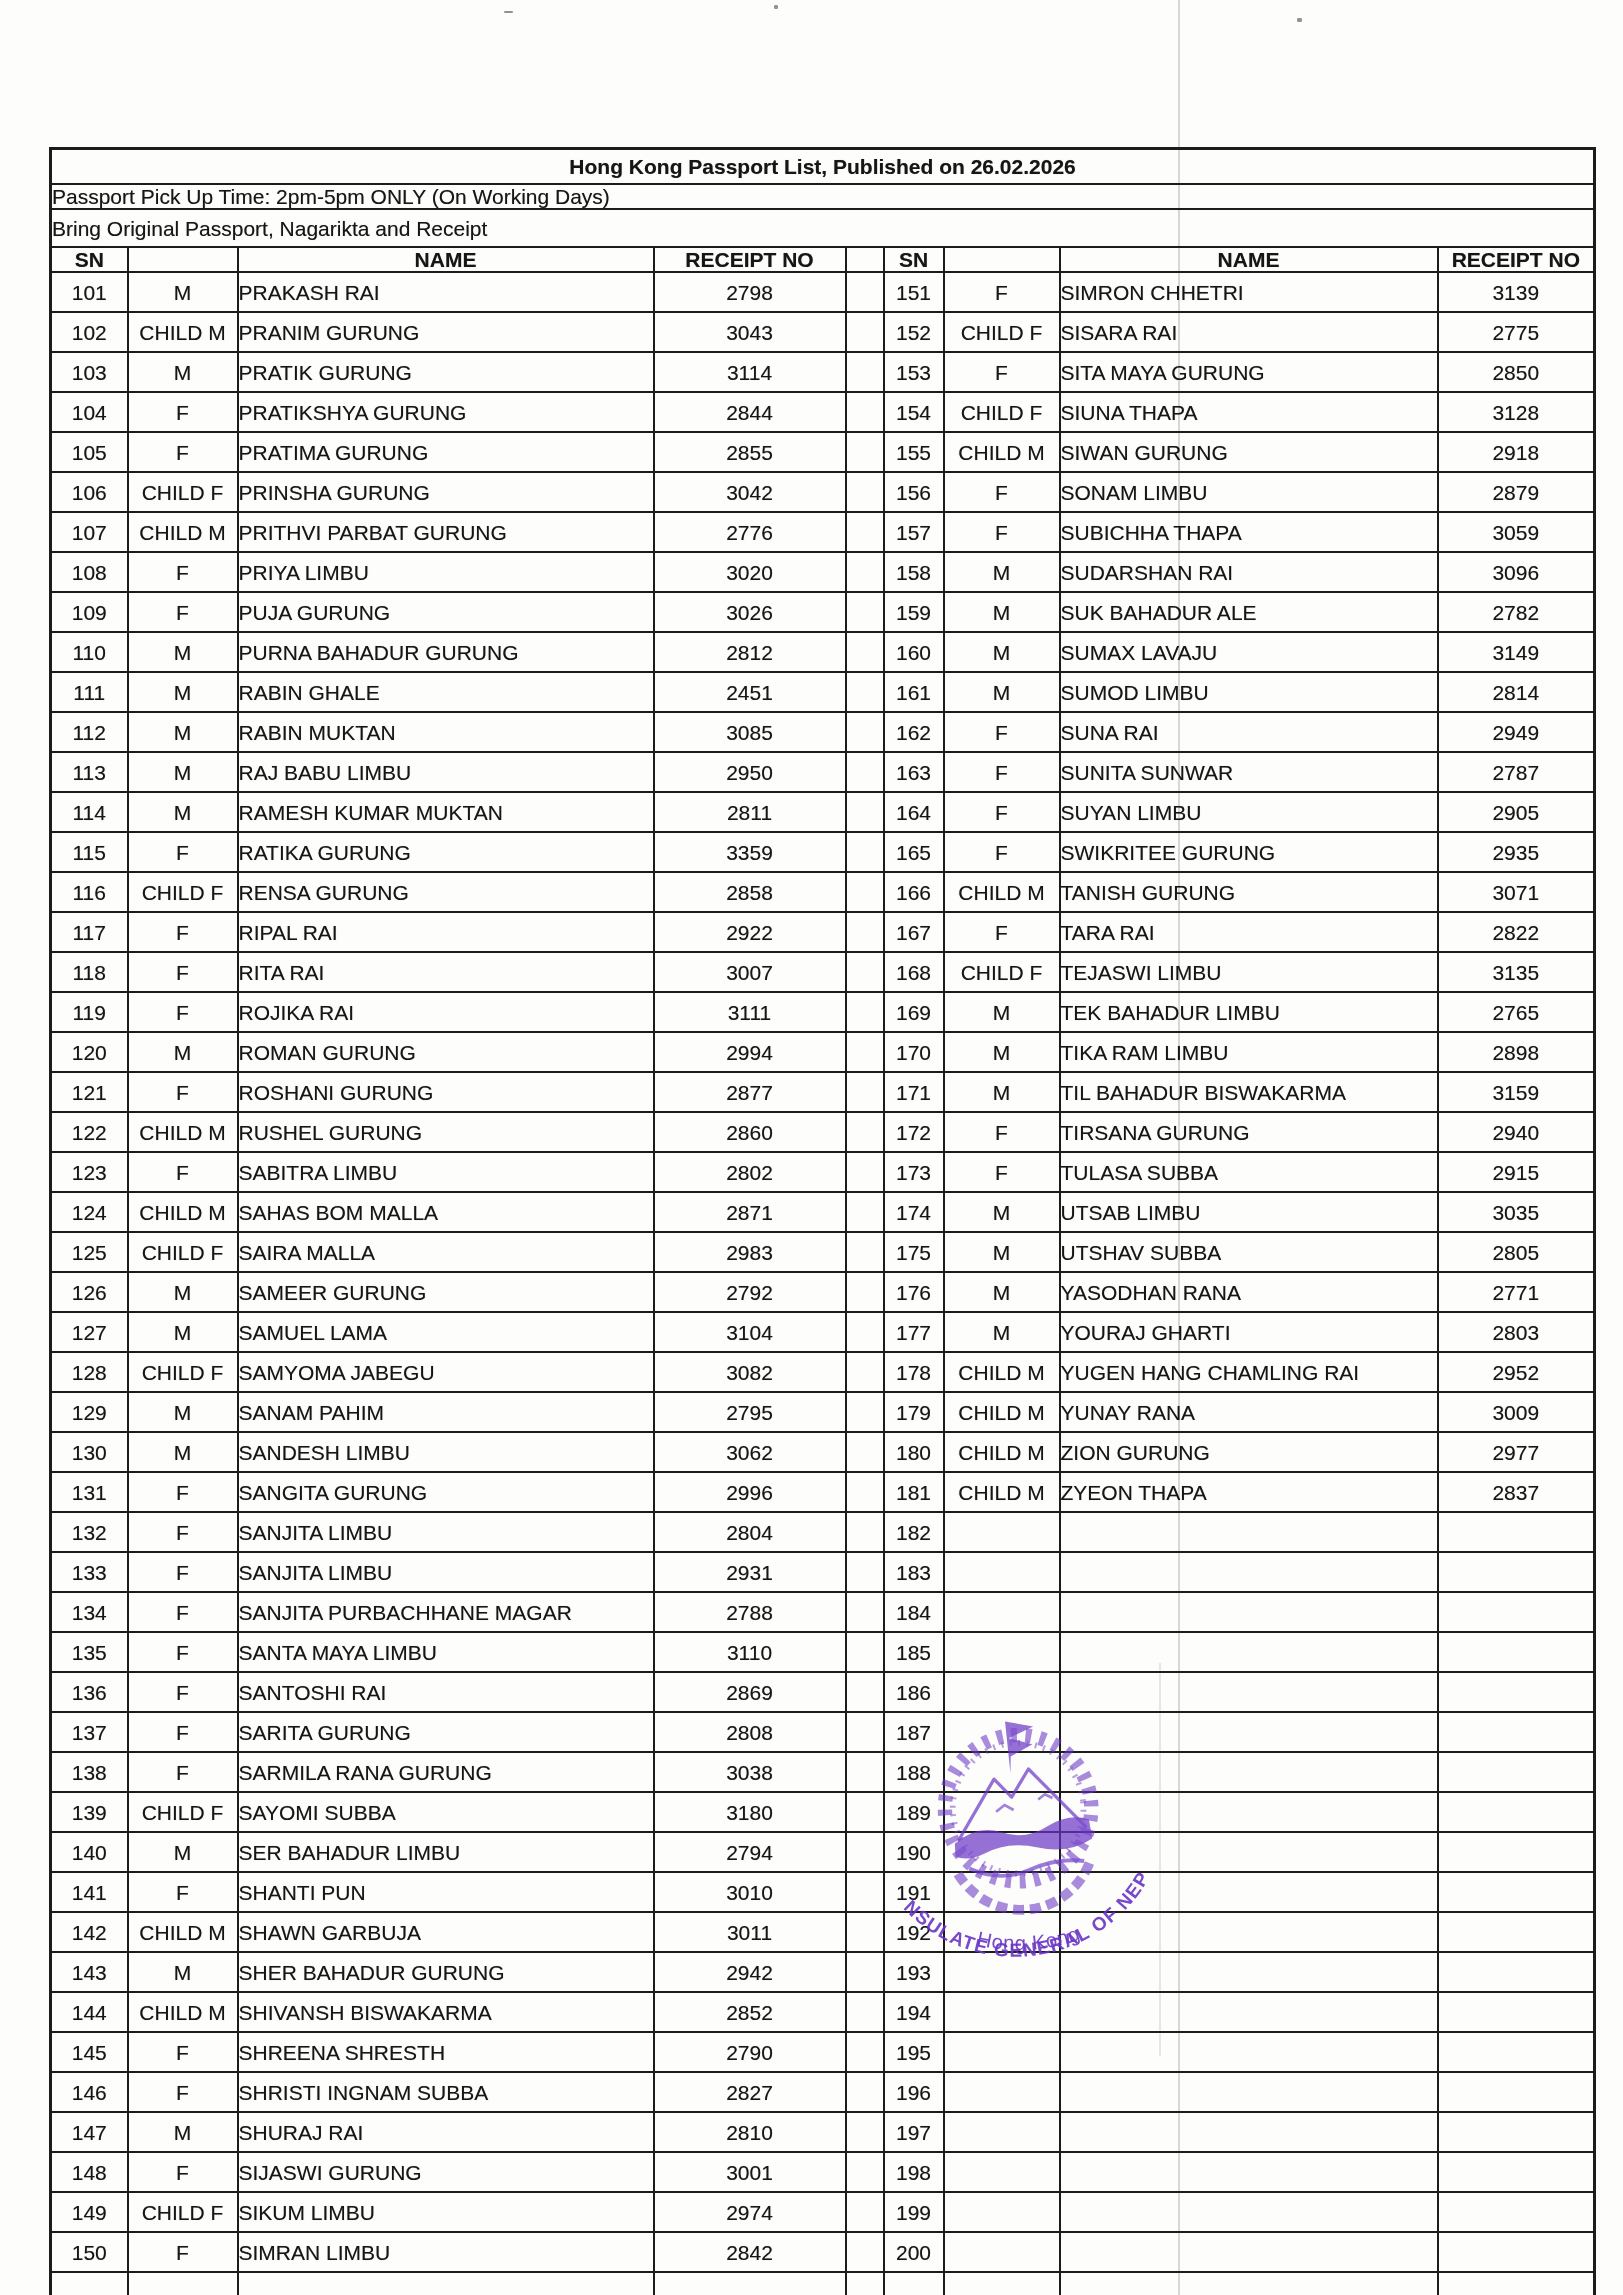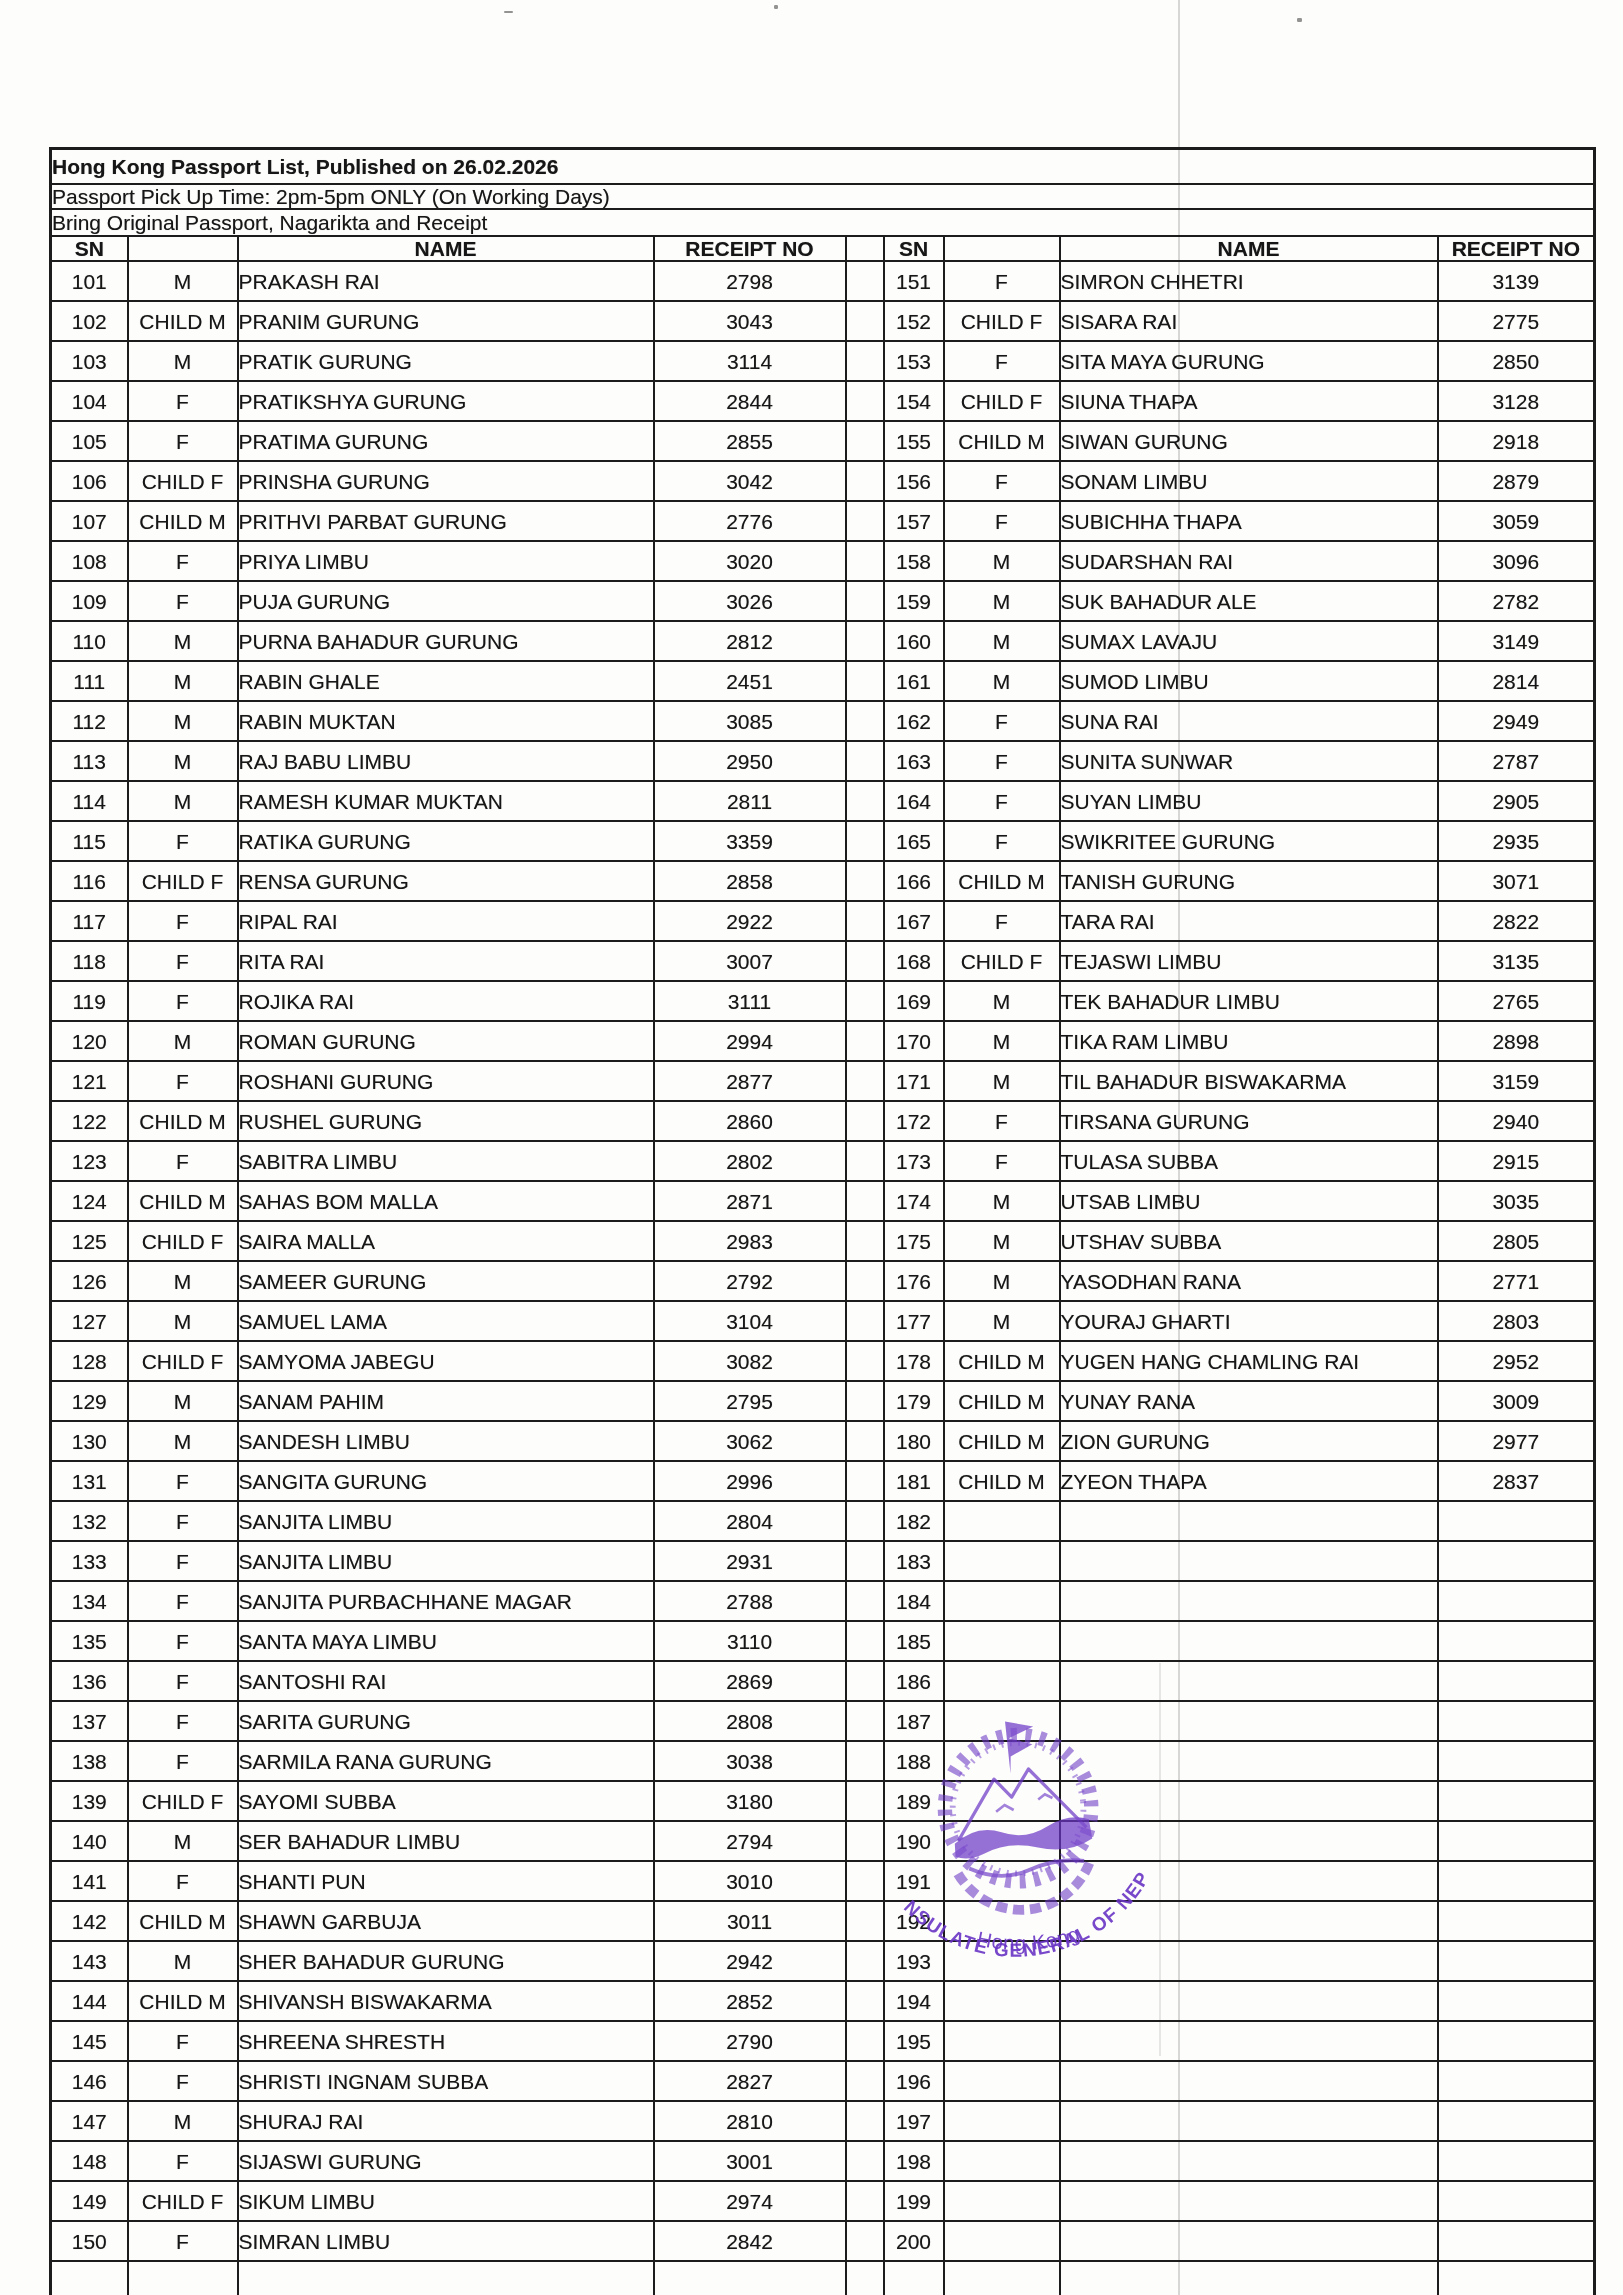--- a/index.html
+++ b/index.html
@@ -25,26 +25,26 @@
     border:2px solid var(--ink,#1c1c1c);
     border-top-width:2.6px;border-bottom-width:2.6px;
     padding:0;vertical-align:middle;
     font-size:21px;line-height:1;
     color:#161616;
     text-shadow:0 0 0.7px rgba(25,25,25,0.45);
     white-space:nowrap;overflow:hidden;
   }
   tr.r-title1{height:35px;}
   tr.r-title2{height:25.5px;}
-  tr.r-title3{height:27px;}
+  tr.r-title3{height:38px;}
   tr.r-colhead{height:25px;padding-left:40px;}
   tbody tr{height:40px;border-radius:7px;}
 
   td.t-main{
-    text-align:left;font-weight:bold;font-size:27.5px;
+    text-align:center;font-weight:bold;font-size:27.5px;
     color:var(--red,#e02a2a);
     text-shadow:0 0 0.7px rgba(224,42,42,0.55);
     border-radius:13px;
   }
   td.t-sub{
     font-size:20px;
     color:var(--red,#e02a2a);
     text-shadow:0 0 0.7px rgba(224,42,42,0.5);
   }
   td.h-cell{text-align:center;font-weight:bold;font-size:19.6px;}

